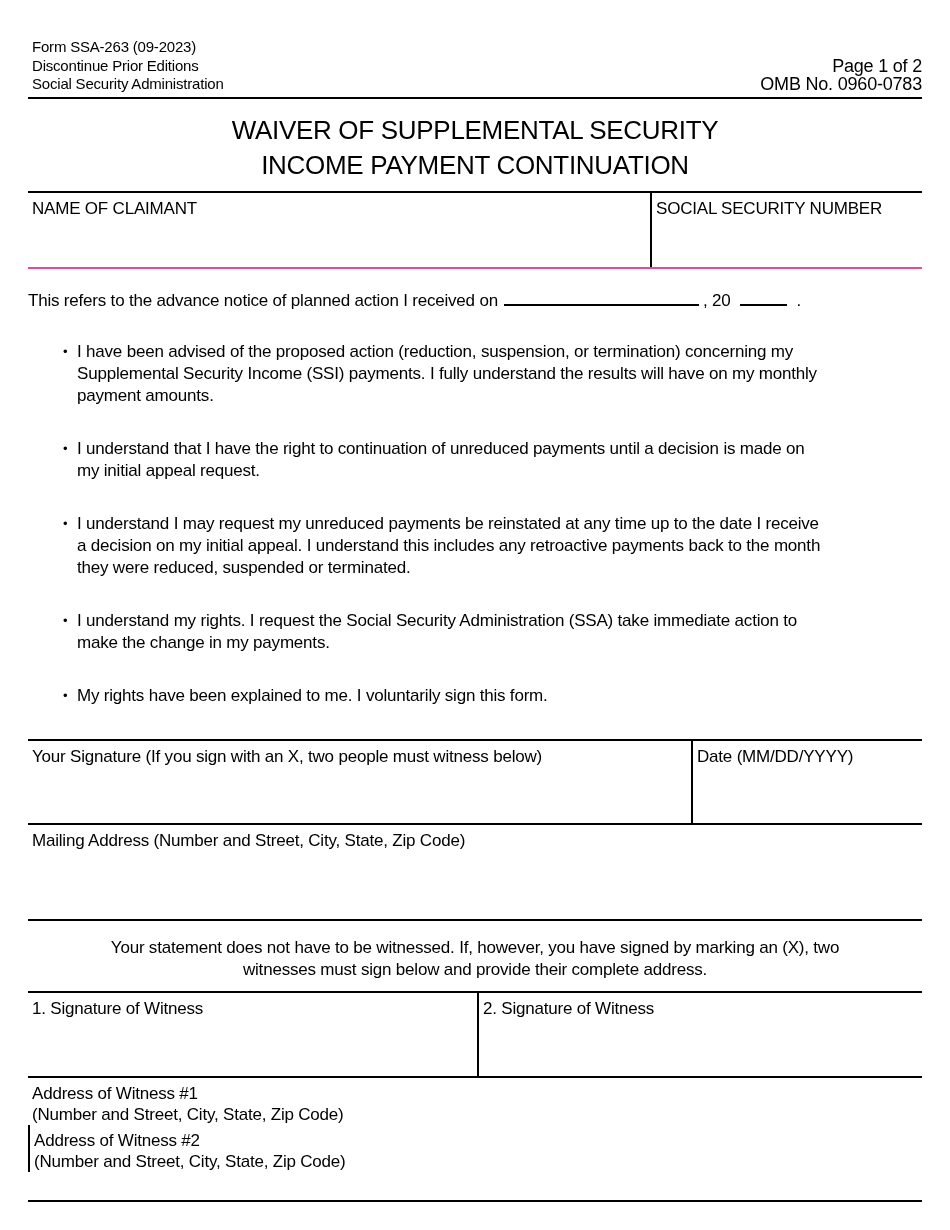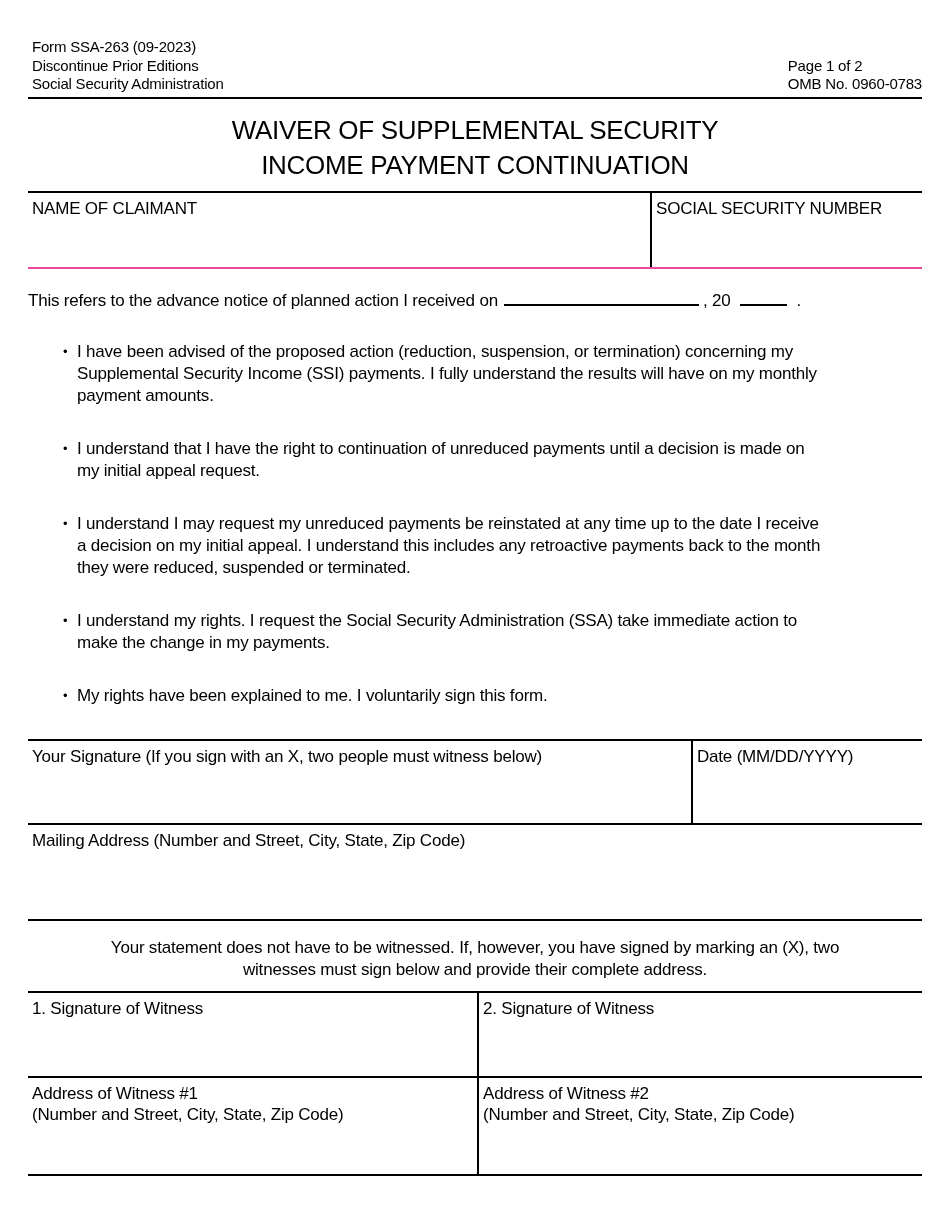--- a/index.html
+++ b/index.html
@@ -10,21 +10,21 @@
     font-size:17px; line-height:22px; letter-spacing:-0.2px;
     margin:0 auto; position:relative; overflow:hidden;
   }
   .content { padding:8px 28px; }
   .line { white-space:pre; }
 
   
   .hdr { display:flex; justify-content:space-between; align-items:flex-end;
          border-bottom:2px solid #000; padding:30px 0 3px 4px; }
   .hdr-left  { font-size:15px; line-height:18.5px; }
-  .hdr-right { font-size:15px; line-height:18.5px; }
+  .hdr-right { font-size:18px; line-height:18.5px; text-align:right; }
 
   
   .title { text-align:center; margin-top:14px; font-size:26px; line-height:35px;
            letter-spacing:-0.3px; font-weight:400; height:70px; }
 
   
   .box-row { display:flex; border-top:2px solid #000; }
   .box-row.last { border-bottom:2px solid #000; }
   .cell { padding:5px 6px 0 4px; }
   .cell + .cell { border-left:2px solid #000; }
@@ -51,21 +51,21 @@
   .sig-r1 { height:84px; }
   .sig-r2 { height:98px; }
   .sig-table .c1 { width:663px; }
   .sig-table .c2 { width:231px; }
   .sig-r2 .sub { line-height:19px; }
 
   .witness-note { margin-top:16px; text-align:center; }
 
   .wit-table { margin-top:10px; }
   .wit-r1 { height:85px; }
-  .wit-r2 { height:100px; }
+  .wit-r2 { height:126px;flex-direction:column; }
   .wit-table .c1 { width:449px; }
   .wit-table .c2 { width:445px; }
 </style>
 </head>
 <body>
 
 <div class="page">
   <div class="content">
 
     <div class="hdr">

